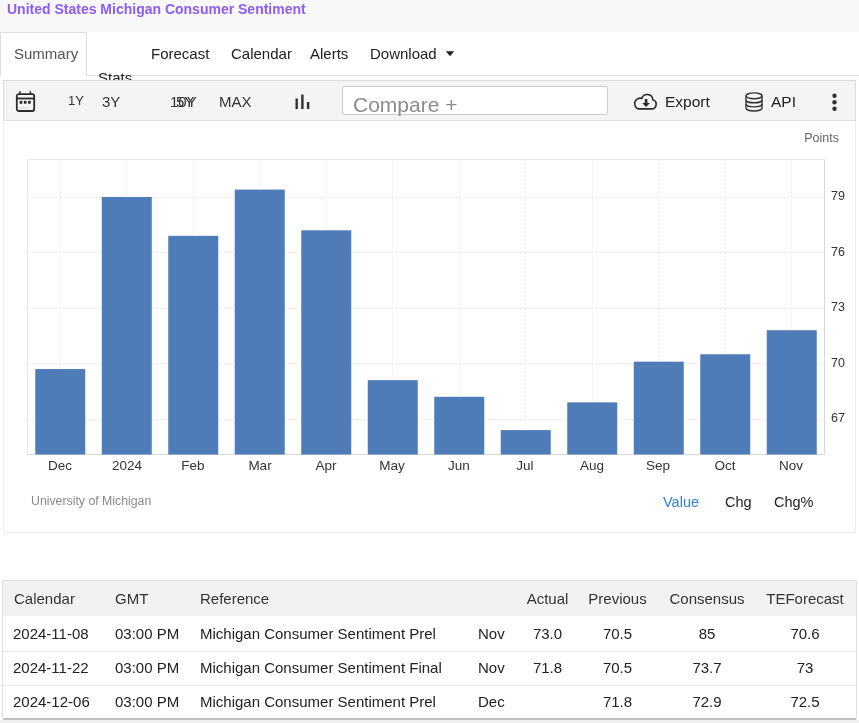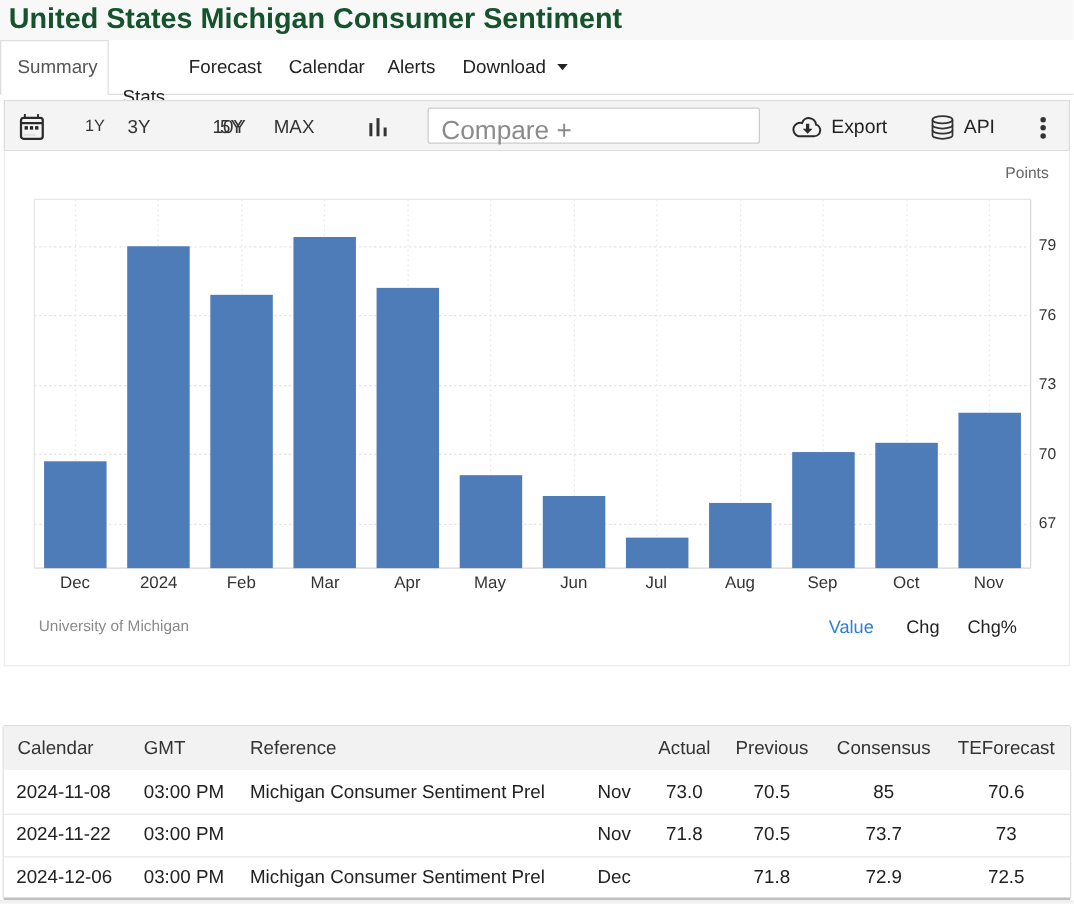--- a/index.html
+++ b/index.html
@@ -5,21 +5,21 @@
   * { margin:0; padding:0; box-sizing:border-box; }
   html,body { width:859px; height:723px; background:#fff; font-family:"Liberation Sans", sans-serif; }
   #page { position:relative; width:859px; height:723px; overflow:hidden; }
   .abs { position:absolute; }
 </style>
 </head>
 <body>
 <div id="page">
 
   <div class="abs" style="left:0;top:0;width:859px;height:32px;background:#f8f8f8;"></div>
-  <div class="abs" style="left:7px;top:1px;font-size:23px;font-weight:bold;color:#14532d;">United States Michigan Consumer Sentiment</div>
+  <div class="abs" style="left:7px;top:1px;font-size:14px;font-weight:bold;color:#8b5cf6;">United States Michigan Consumer Sentiment</div>
 
   <div class="abs" style="left:87px;top:75px;width:772px;height:1px;background:#ddd;"></div>
   <div class="abs" style="left:0px;top:32px;width:87px;height:44px;background:#fff;border:1px solid #ddd;border-bottom:none;"></div>
   <div class="abs tabtxt" style="left:14px;top:45px;font-size:15px;color:#555;">Summary</div>
   <div class="abs tabtxt" style="left:98px;top:45px;font-size:15px;color:#222;margin-top:24px;">Stats</div>
   <div class="abs tabtxt" style="left:151px;top:45px;font-size:15px;color:#222;">Forecast</div>
   <div class="abs tabtxt" style="left:231px;top:45px;font-size:15px;color:#222;">Calendar</div>
   <div class="abs tabtxt" style="left:310px;top:45px;font-size:15px;color:#222;">Alerts</div>
   <div class="abs tabtxt" style="left:370px;top:45px;font-size:15px;color:#222;">Download</div>
   <svg class="abs" style="left:445px;top:50px;" width="10" height="7">
@@ -171,20 +171,21 @@
   <div class="abs td" style="left:115px;top:625px;">03:00 PM</div>
   <div class="abs td" style="left:200px;top:625px;">Michigan Consumer Sentiment Prel</div>
   <div class="abs td" style="left:478px;top:625px;">Nov</div>
   <div class="abs td" style="left:518px;top:625px;width:59px;text-align:center;">73.0</div>
   <div class="abs td" style="left:577px;top:625px;width:81px;text-align:center;">70.5</div>
   <div class="abs td" style="left:658px;top:625px;width:98px;text-align:center;">85</div>
   <div class="abs td" style="left:755px;top:625px;width:100px;text-align:center;">70.6</div>
 
   <div class="abs td" style="left:13px;top:659px;">2024-11-22</div>
   <div class="abs td" style="left:115px;top:659px;">03:00 PM</div>
+  <div class="abs td" style="left:200px;top:659px;">Michigan Consumer Sentiment Final</div>
   <div class="abs td" style="left:478px;top:659px;">Nov</div>
   <div class="abs td" style="left:518px;top:659px;width:59px;text-align:center;">71.8</div>
   <div class="abs td" style="left:577px;top:659px;width:81px;text-align:center;">70.5</div>
   <div class="abs td" style="left:658px;top:659px;width:98px;text-align:center;">73.7</div>
   <div class="abs td" style="left:755px;top:659px;width:100px;text-align:center;">73</div>
 
   <div class="abs td" style="left:13px;top:693px;">2024-12-06</div>
   <div class="abs td" style="left:115px;top:693px;">03:00 PM</div>
   <div class="abs td" style="left:200px;top:693px;">Michigan Consumer Sentiment Prel</div>
   <div class="abs td" style="left:478px;top:693px;">Dec</div>

